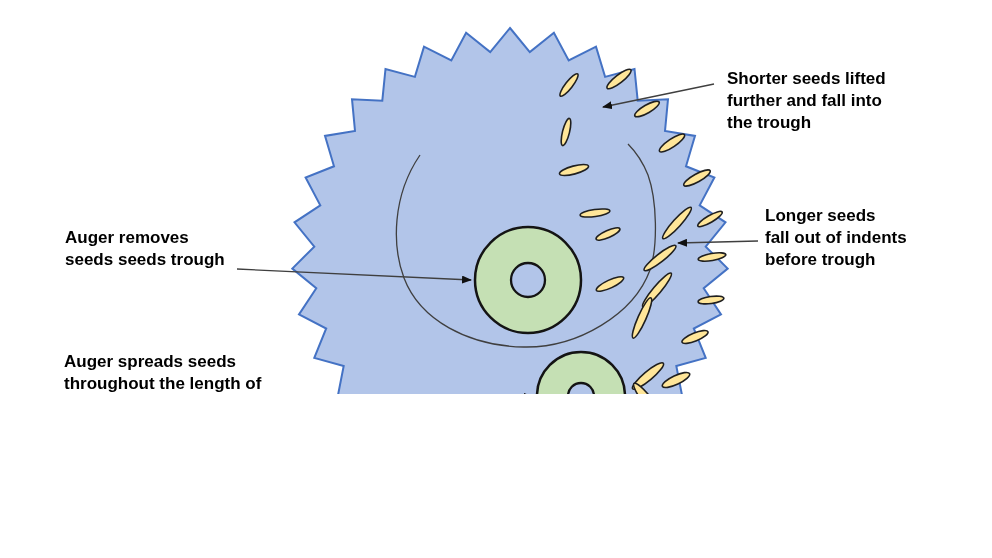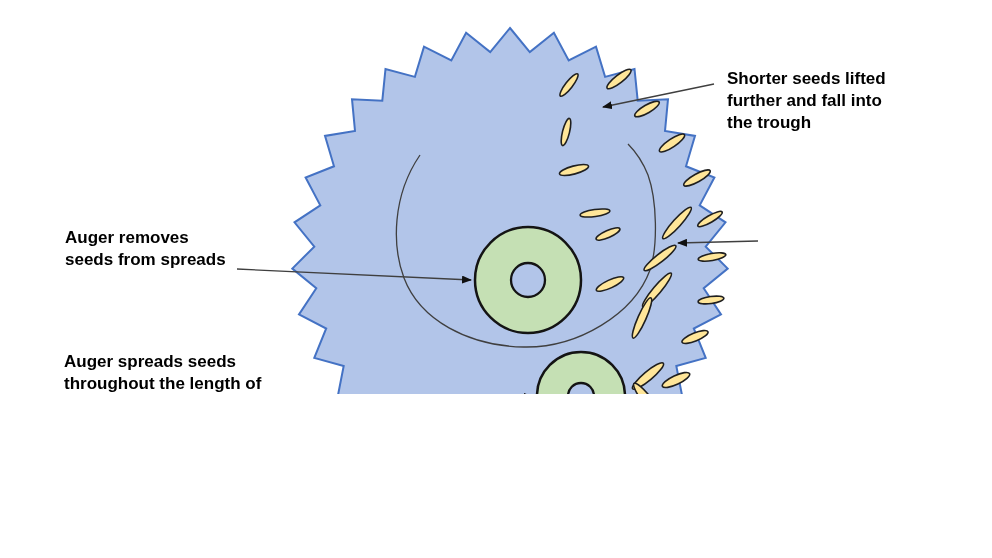--- a/index.html
+++ b/index.html
@@ -72,18 +72,21 @@
       <line x1="714" y1="84" x2="603" y2="107" stroke="#3f3f3f" stroke-width="1.3" marker-end="url(#ah)"></line>
       <line x1="758" y1="241" x2="678" y2="243" stroke="#3f3f3f" stroke-width="1.3" marker-end="url(#ah)"></line>
       <line x1="237" y1="269" x2="471" y2="280" stroke="#3f3f3f" stroke-width="1.3" marker-end="url(#ah)"></line>
       <line x1="312" y1="396" x2="533" y2="397" stroke="#3f3f3f" stroke-width="1.3" marker-end="url(#ah)"></line>
       <line x1="553" y1="505" x2="662" y2="444" stroke="#3f3f3f" stroke-width="1.3" marker-end="url(#ah)"></line>
     </svg>
 
   <div class="label" style="left: 727px; top: 68px;">Shorter seeds lifted
 further and fall into
 the trough</div>
+  <div class="label" style="left: 765px; top: 205px;">Longer seeds
+fall out of indents
+before trough</div>
   <div class="label" style="left: 65px; top: 227px;">Auger removes
-seeds from spreads</div>
+seeds seeds trough</div>
   <div class="label" style="left: 64px; top: 351px;">Auger spreads seeds
 throughout the length of
 the indent cylinder</div>
 </div>
 
 </body></html>

